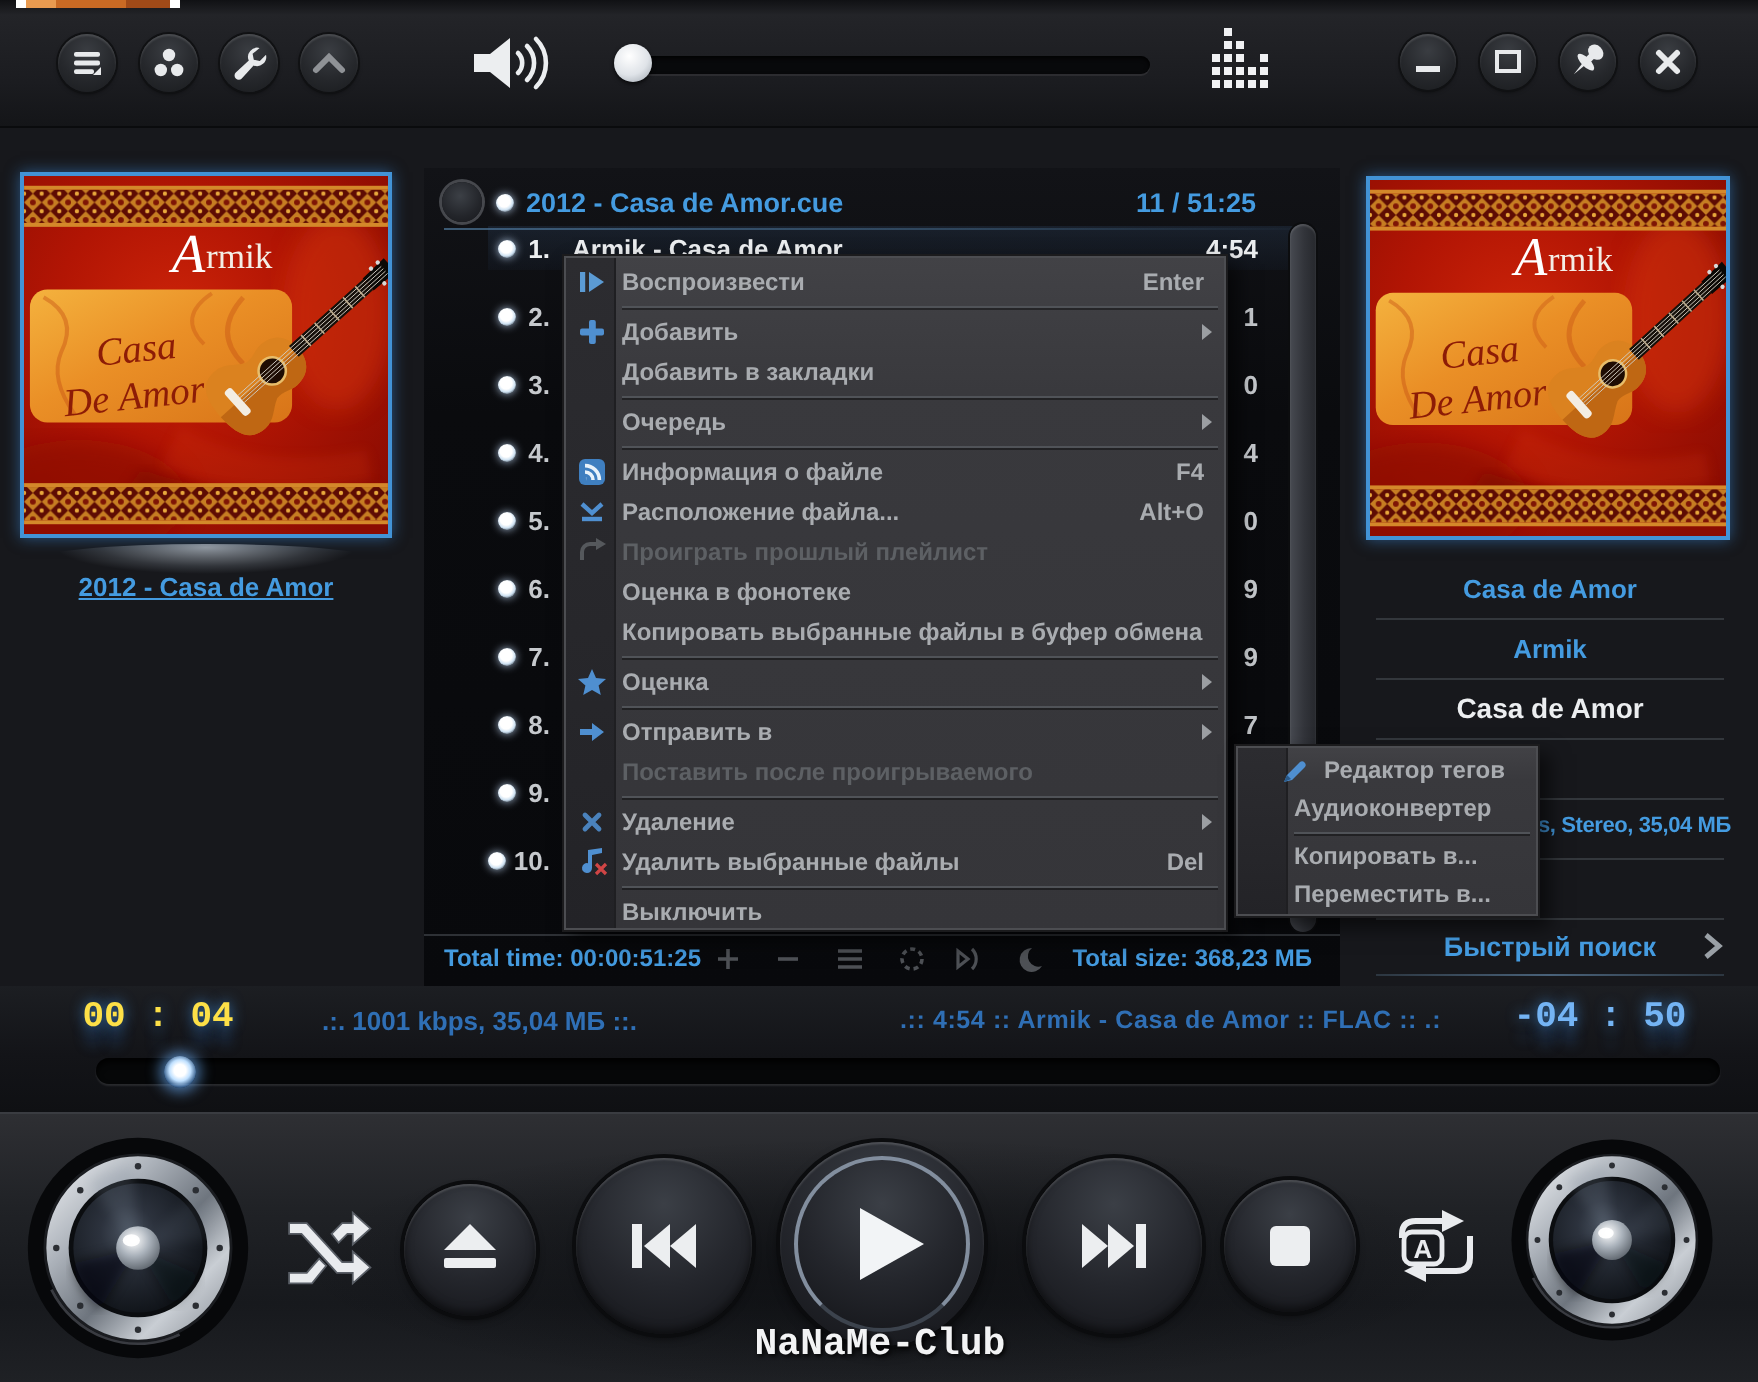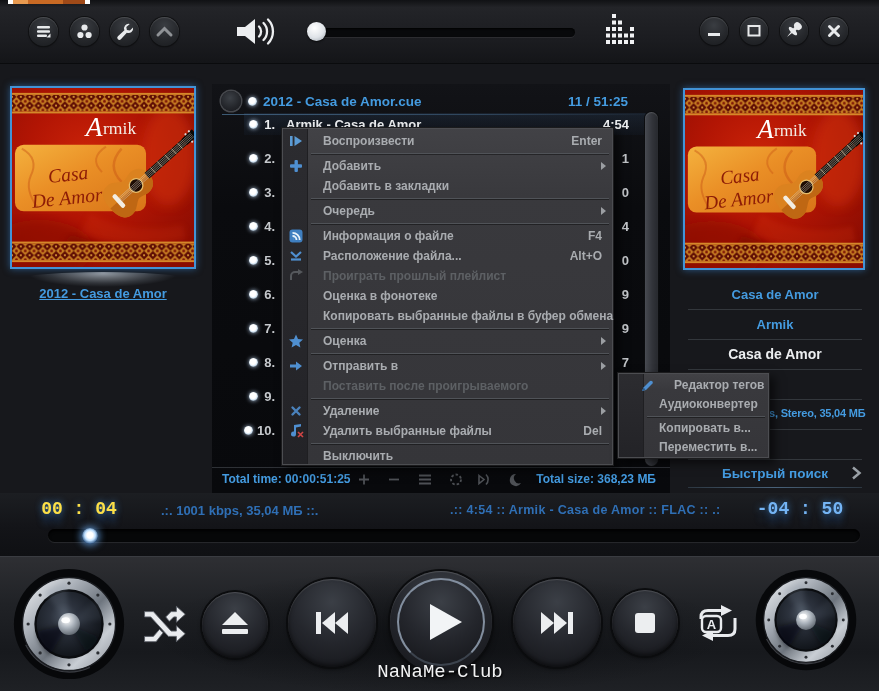--- a/index.html
+++ b/index.html
@@ -23,37 +23,37 @@
 .blue{color:#449be0;font-weight:bold;}
 .bullet{width:9px;height:9px;border-radius:50%;background:radial-gradient(circle at 45% 40%,#ffffff 40%,#cfe2f2 60%,rgba(140,180,220,.25) 85%,transparent);box-shadow:0 0 4px rgba(200,225,255,.8);}
 .rownum{width:34px;text-align:right;font-size:13px;font-weight:bold;color:#c6c9cd;}
 #scrollbar{left:645px;top:112px;width:13px;height:354px;border-radius:7px;background:linear-gradient(90deg,#474a51,#32343a 55%,#26282d);box-shadow:inset 0 1px 1px rgba(255,255,255,.15),0 0 0 1px #0c0d0f;}
 
 .rdiv{left:688px;width:174px;height:1px;background:#33373c;}
 .rtext{left:672px;width:206px;text-align:center;font-size:13px;font-weight:bold;}
 
 .menu{background:linear-gradient(#424246,#39393d 20%,#353539);border:1px solid #1b1b1d;box-shadow:inset 0 0 0 1px #4c4d51,5px 5px 9px rgba(0,0,0,.55);}
 .menu .icol{position:absolute;left:1px;top:1px;bottom:1px;width:24px;background:linear-gradient(#2c2c30,#232327);border-right:1px solid #1f1f22;}
-.mi{position:relative;height:20px;line-height:20px;color:#a9acb0;font-size:12px;font-weight:bold;padding-left:40px;white-space:nowrap;}
+.mi{position:relative;height:20px;line-height:20px;color:#a9acb0;font-size:12px;font-weight:bold;padding-left:28px;white-space:nowrap;}
 .mi .sc{position:absolute;right:10px;top:0;}
 .mi .sub{position:absolute;right:6px;top:6px;width:0;height:0;border-left:5px solid #9b9ea2;border-top:4px solid transparent;border-bottom:4px solid transparent;}
 .mi.dis{color:#5d6064;}
 .msep{height:5px;position:relative;}
 .msep:after{content:"";position:absolute;left:28px;right:3px;top:2px;height:1px;background:#505358;box-shadow:0 1px 0 rgba(0,0,0,.4);}
 .micon{position:absolute;left:5px;top:2px;width:16px;height:16px;}
 
 #seekarea{left:0;top:493px;width:879px;height:63px;background:linear-gradient(#1c1e22,#131418 55%,#0f1013);}
 .lcd{font-family:"Liberation Mono",monospace;font-weight:bold;font-size:18px;letter-spacing:0px;color:#fde047;text-shadow:0 0 7px rgba(70,150,230,.75),0 10px 6px rgba(40,90,150,.35);}
 .info{font-size:12px;font-weight:bold;color:#2f6fb5;}
 #ptrack{left:48px;top:529px;width:812px;height:13px;border-radius:7px;background:#060708;box-shadow:inset 0 2px 3px rgba(0,0,0,.95),0 1px 1px rgba(255,255,255,.10);}
 #pknob{left:82px;top:528px;width:16px;height:16px;border-radius:50%;background:radial-gradient(circle at 50% 45%,#ffffff 25%,#bfe0ff 45%,rgba(90,160,240,.55) 70%,transparent);box-shadow:0 0 7px 2px rgba(110,180,255,.65);}
 
 #botbar{left:0;top:556px;width:879px;height:135px;background:radial-gradient(ellipse 420px 90px at 440px 75px,rgba(5,6,8,.55),transparent 70%),linear-gradient(#2e2f33,#202226 35%,#17191d 70%,#1f2125);border-top:1px solid #3a3c41;}
 .pbtn{border-radius:50%;background:radial-gradient(circle at 50% 26%,#3b3f46,#24262c 52%,#131418 100%);box-shadow:0 0 0 2px #0b0c0e,0 2px 4px rgba(0,0,0,.6),inset 0 1px 1px rgba(255,255,255,.16),inset 0 -2px 4px rgba(0,0,0,.5);}
-#nameclub{left:340px;top:661px;width:200px;text-align:center;font-family:"Liberation Mono",monospace;font-size:19px;font-weight:normal;color:#f2f3f4;text-shadow:1px 1px 2px rgba(0,0,0,.9);letter-spacing:0px;}
+#nameclub{left:340px;top:661px;width:200px;text-align:center;font-family:"Liberation Mono",monospace;font-size:19px;font-weight:bold;color:#f2f3f4;text-shadow:1px 1px 2px rgba(0,0,0,.9);letter-spacing:0px;}
 </style>
 </head>
 <body>
 <div id="app">
 <div class="abs" id="topbar"></div>
 <div class="abs" id="topstrip"></div>
 
 <div class="abs cbtn" style="left:29px;top:17px;width:29px;height:29px;">
  <svg width="29" height="29" viewBox="0 0 29 29">
         <g fill="#e8eaec">

